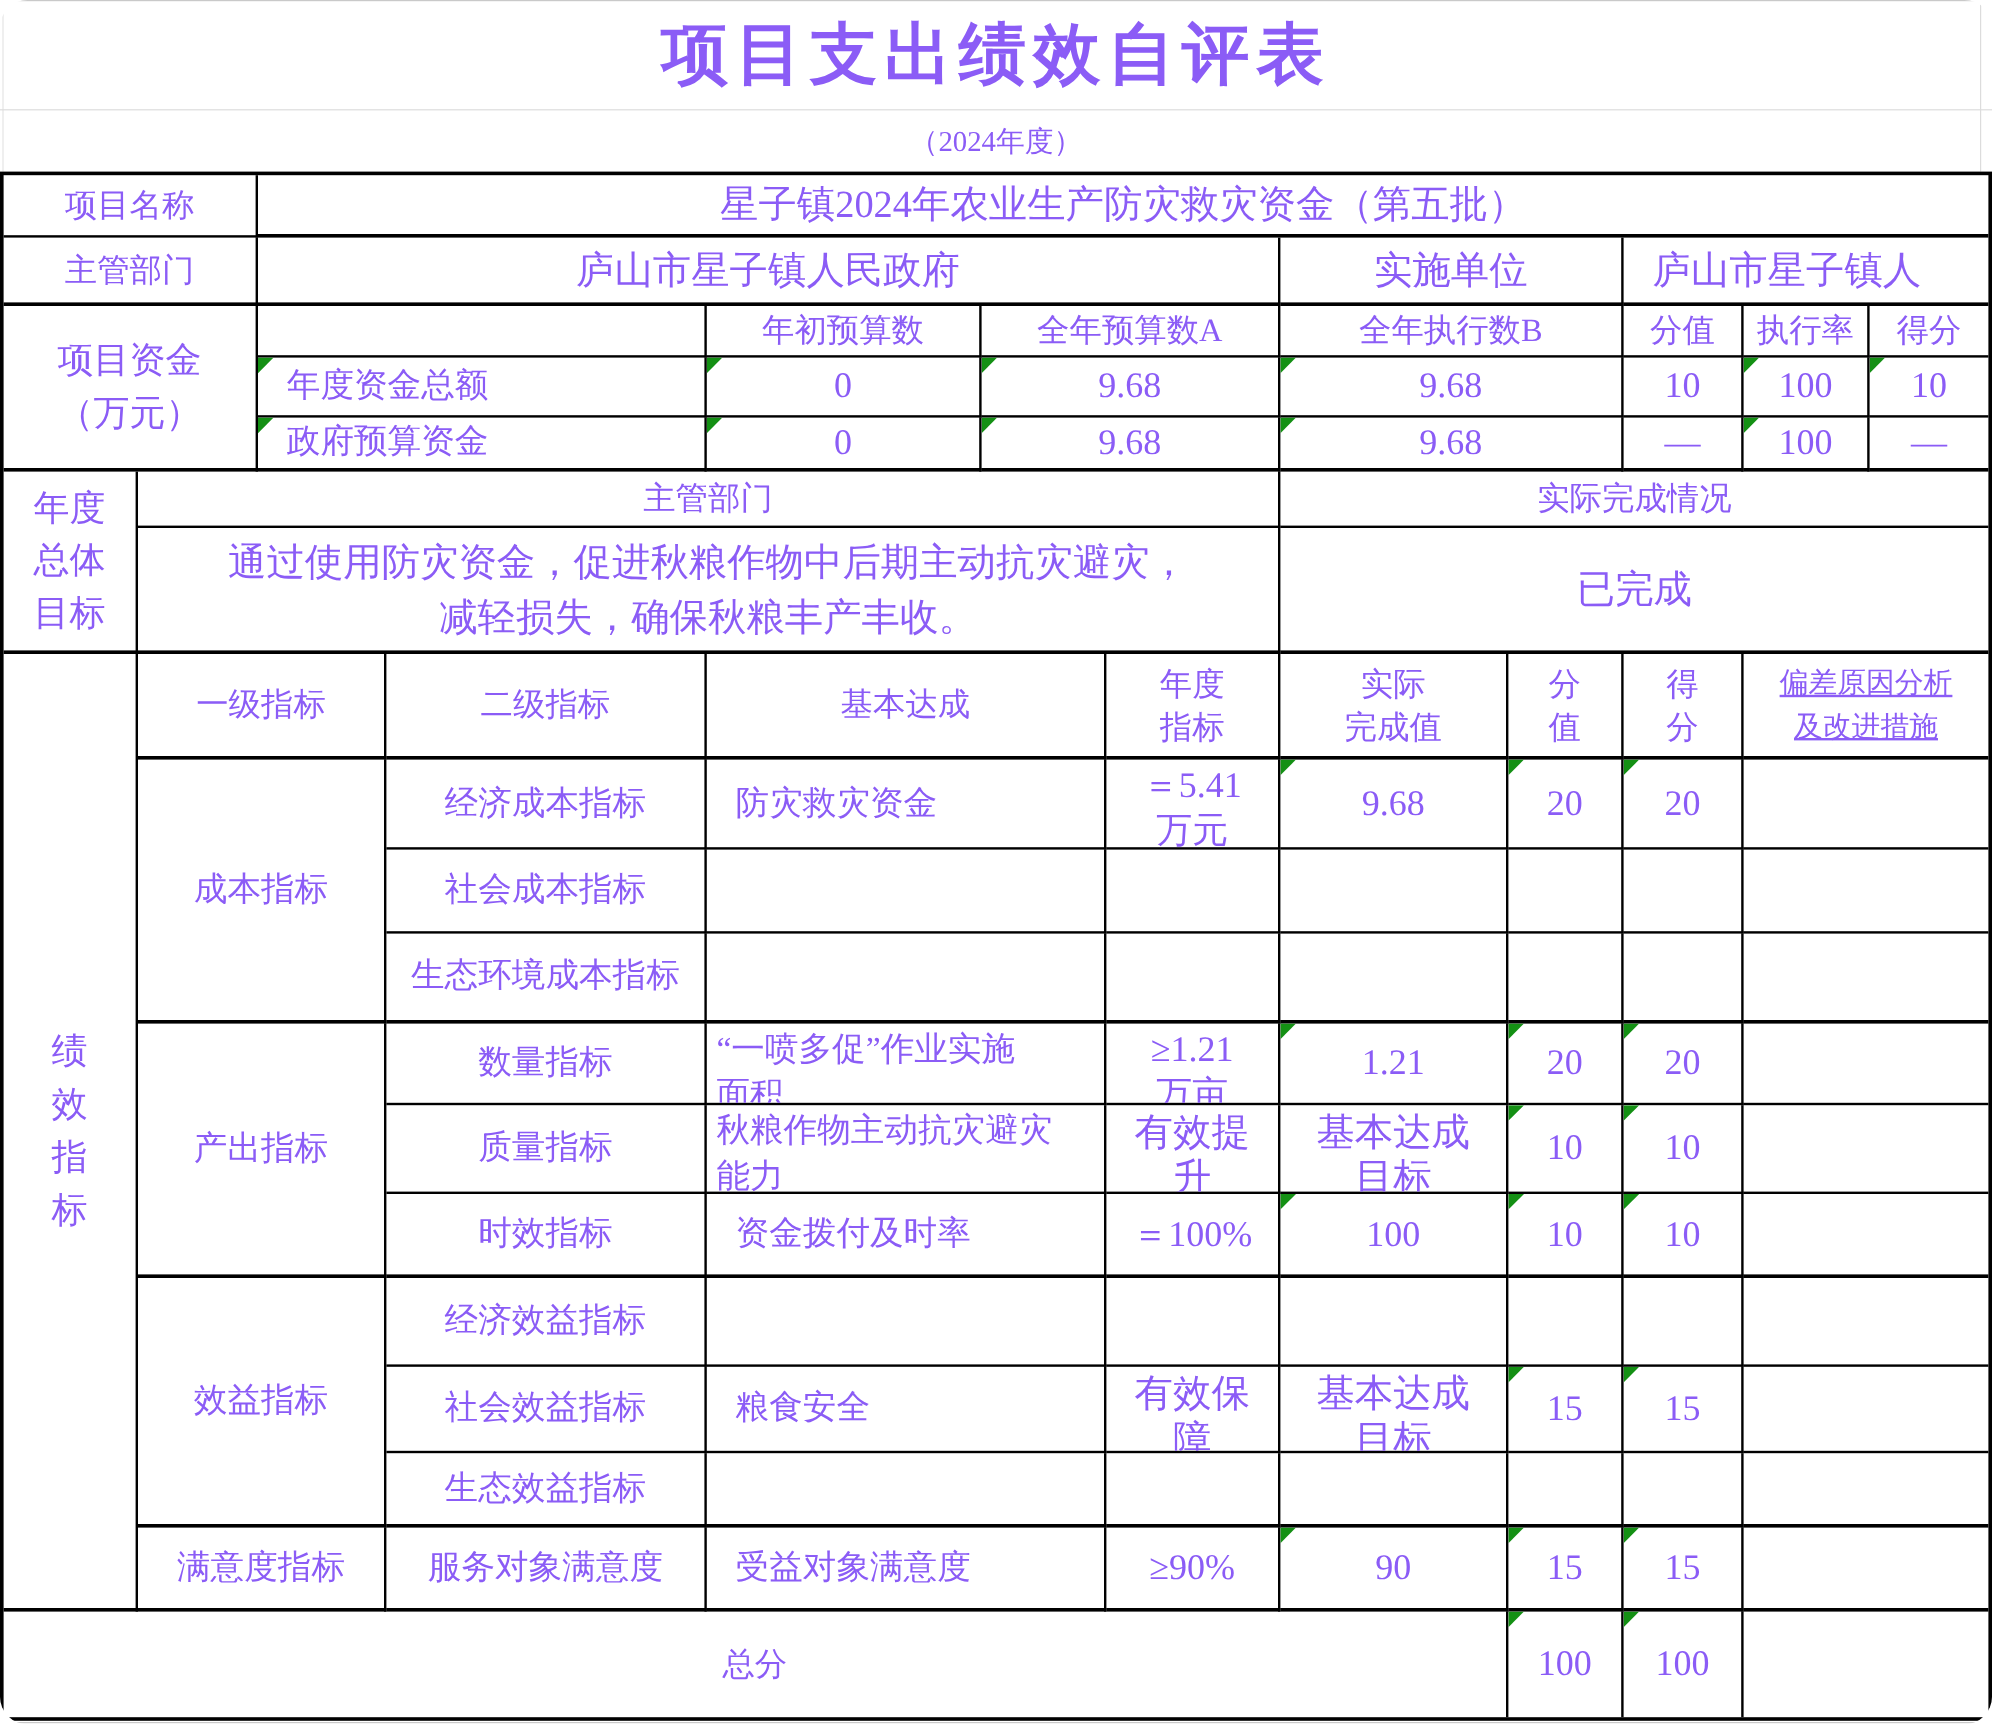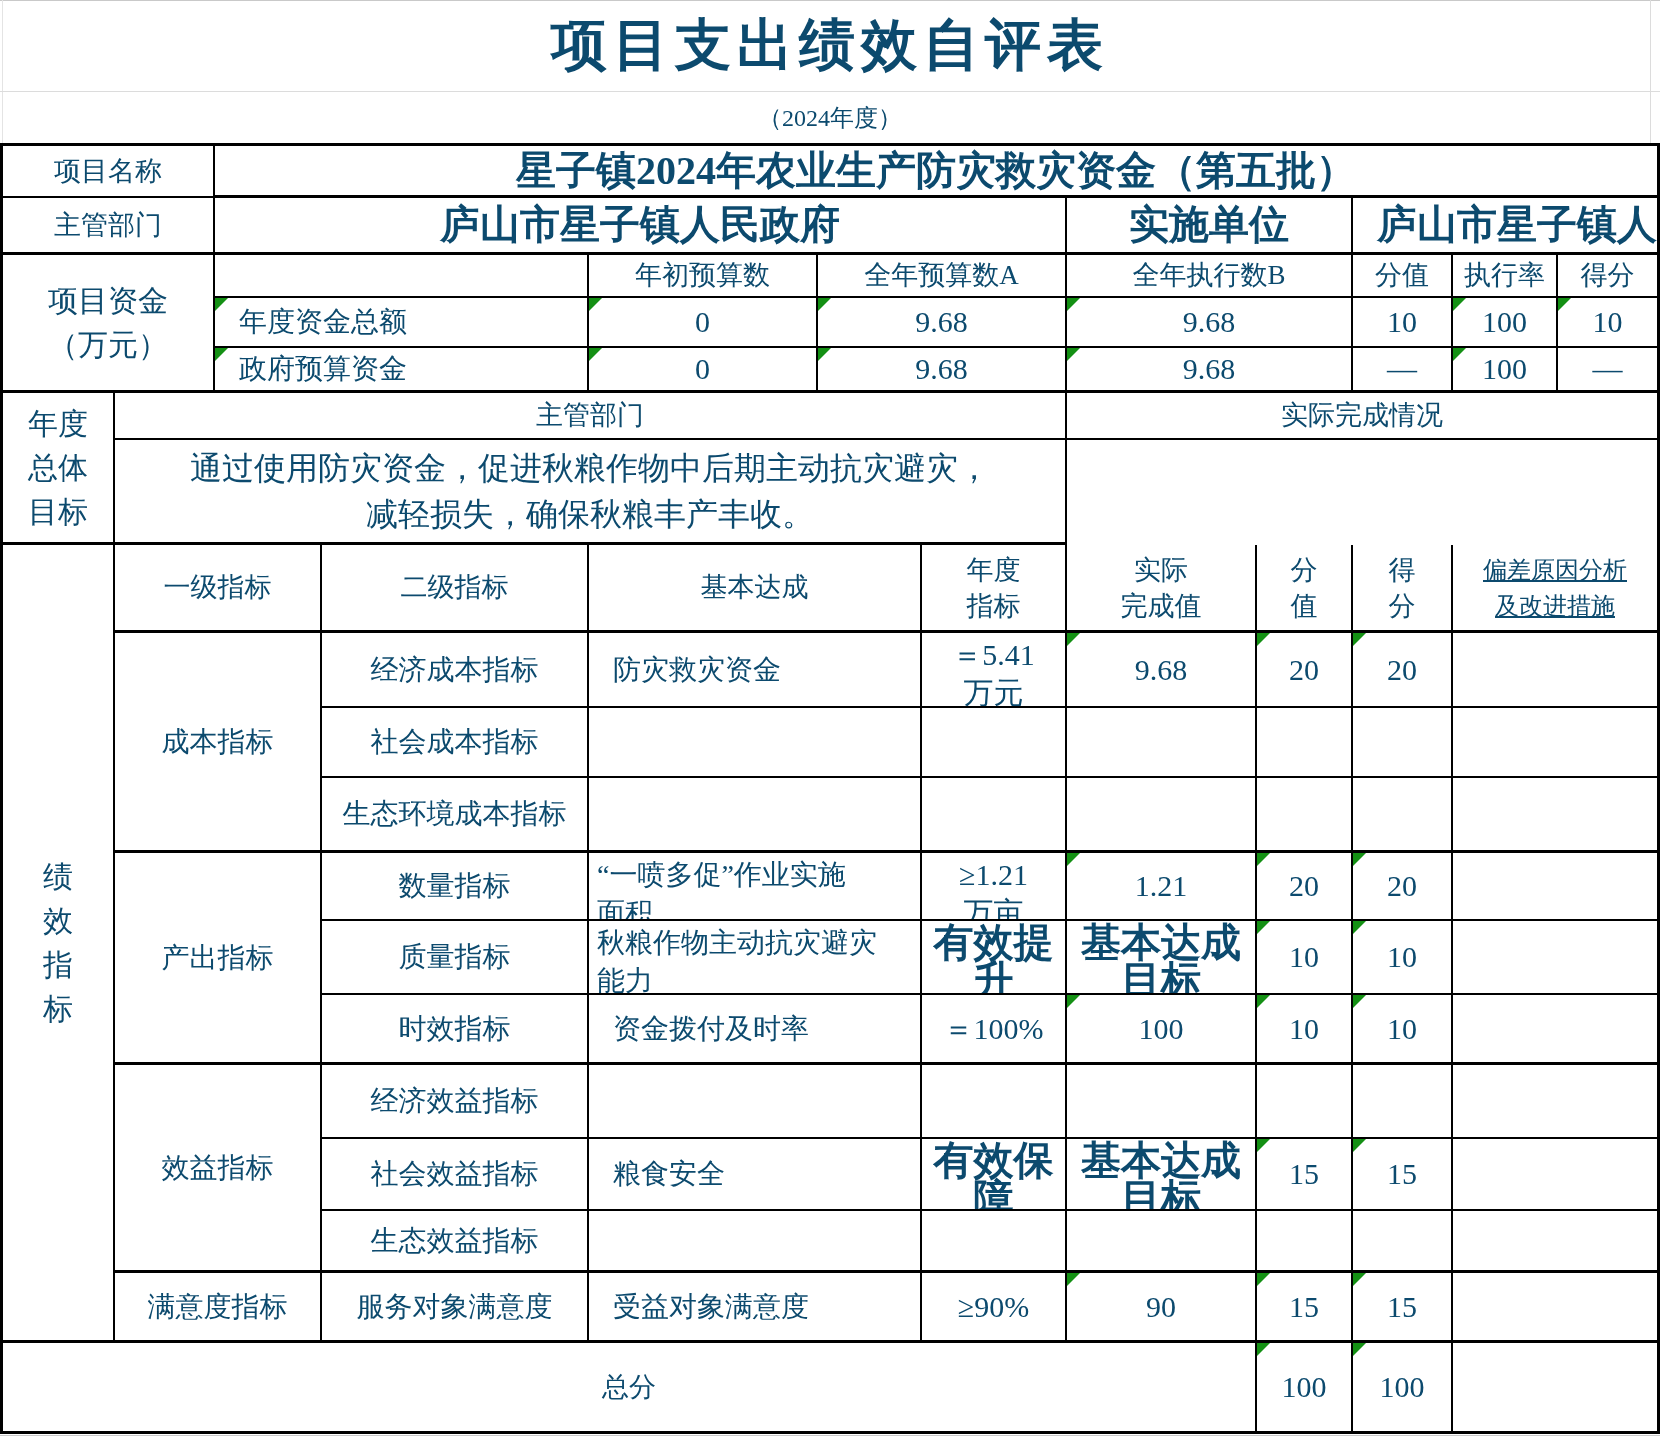--- a/index.html
+++ b/index.html
@@ -1,17 +1,17 @@
 <!DOCTYPE html>
 <html><head>
 <meta charset="utf-8">
 <style>
   html,body{margin:0;padding:0;background:#ffffff;}
   #page{position:relative;width:1660px;height:1437px;background:#ffffff;overflow:hidden;
-        font-family:"Liberation Serif","DejaVu Serif",serif;color:#0c4a6e;}
+        font-family:"Liberation Serif","DejaVu Serif",serif;color:#8b5cf6;border-radius:23px;}
   
   #title{position:absolute;left:0;top:0;width:1660px;height:92px;display:flex;
          align-items:center;justify-content:center;font-family:"DejaVu Sans","Liberation Sans",sans-serif;
          font-weight:bold;font-size:56px;letter-spacing:6px;}
   #subtitle{position:absolute;left:0;top:92px;width:1660px;height:51px;display:flex;
             align-items:center;justify-content:center;font-size:24px;}
   .grayline-h{position:absolute;left:0;top:91px;width:1660px;height:1px;background:#dcdcdc;}
   .grayline-top{position:absolute;left:0;top:0;width:1660px;height:1px;background:#c9c9c9;}
   .grayline-v-r{position:absolute;left:1650px;top:0;width:1px;height:143px;background:#dcdcdc;}
   .grayline-v-l{position:absolute;left:2px;top:0;width:1px;height:143px;background:#e4e4e4;}
@@ -20,21 +20,21 @@
   
   #sheet{position:absolute;left:0;top:143px;width:1660px;height:1291px;box-sizing:border-box;
          border:3px solid #000;display:grid;
          grid-template-columns:112px 100px 107px 267px 229px 104px 145px 190px 96px 100px 105px 1fr;
          grid-template-rows:52px 57px 43px 50px 45px 47px 105px 88px 75px 70px 75px 68px 74px 70px 74px 72px 62px 70px 1fr;}
   .c{position:relative;box-sizing:border-box;border-right:2px solid #000;border-bottom:2px solid #000;
      display:flex;align-items:center;justify-content:center;text-align:center;
      overflow:hidden;font-size:28px;line-height:1.2;}
   .left{justify-content:flex-start;text-align:left;padding-left:24px;}
   .num{font-size:30px;}
-  .big{font-size:40px;font-weight:bold;}
+  .big{font-size:32px;}
   .hdr{font-size:27px;}
   .sm{font-size:24px;text-decoration:underline;}
   .bb3{border-bottom-width:3px;}
   .bb0{border-bottom:none;}
   .br0{border-right:none;}
   .col{flex-direction:column;}
   
   .wrap{display:block;padding-top:3px;}
   .wrap .ln{display:block;width:100%;line-height:38px;text-align:center;}
   .wrap.left{padding-left:8px;}
@@ -135,20 +135,21 @@
       <span class="ln">年度</span>
       <span class="ln">总体</span>
       <span class="ln">目标</span>
     </div>
     <div class="c hdr" style="grid-area:6/2/7/8">主管部门</div>
     <div class="c hdr br0" style="grid-area:6/8/7/13">实际完成情况</div>
     <div class="c col goal-lines bb3" style="grid-area:7/2/8/8">
       <span class="ln">通过使用防灾资金，促进秋粮作物中后期主动抗灾避灾，</span>
       <span class="ln">减轻损失，确保秋粮丰产丰收。</span>
     </div>
+    <div class="c big br0 bb3" style="grid-area:7/8/8/13">已完成</div>
 
     <div class="c col vlabel bb3" style="grid-area:8/1/19/2">
       <span class="ln">绩</span>
       <span class="ln">效</span>
       <span class="ln">指</span>
       <span class="ln">标</span>
     </div>
     <div class="c hdr bb3" style="grid-area:8/2/9/4">一级指标</div>
     <div class="c hdr bb3" style="grid-area:8/4/9/5">二级指标</div>
     <div class="c hdr bb3" style="grid-area:8/5/9/7">基本达成</div>

